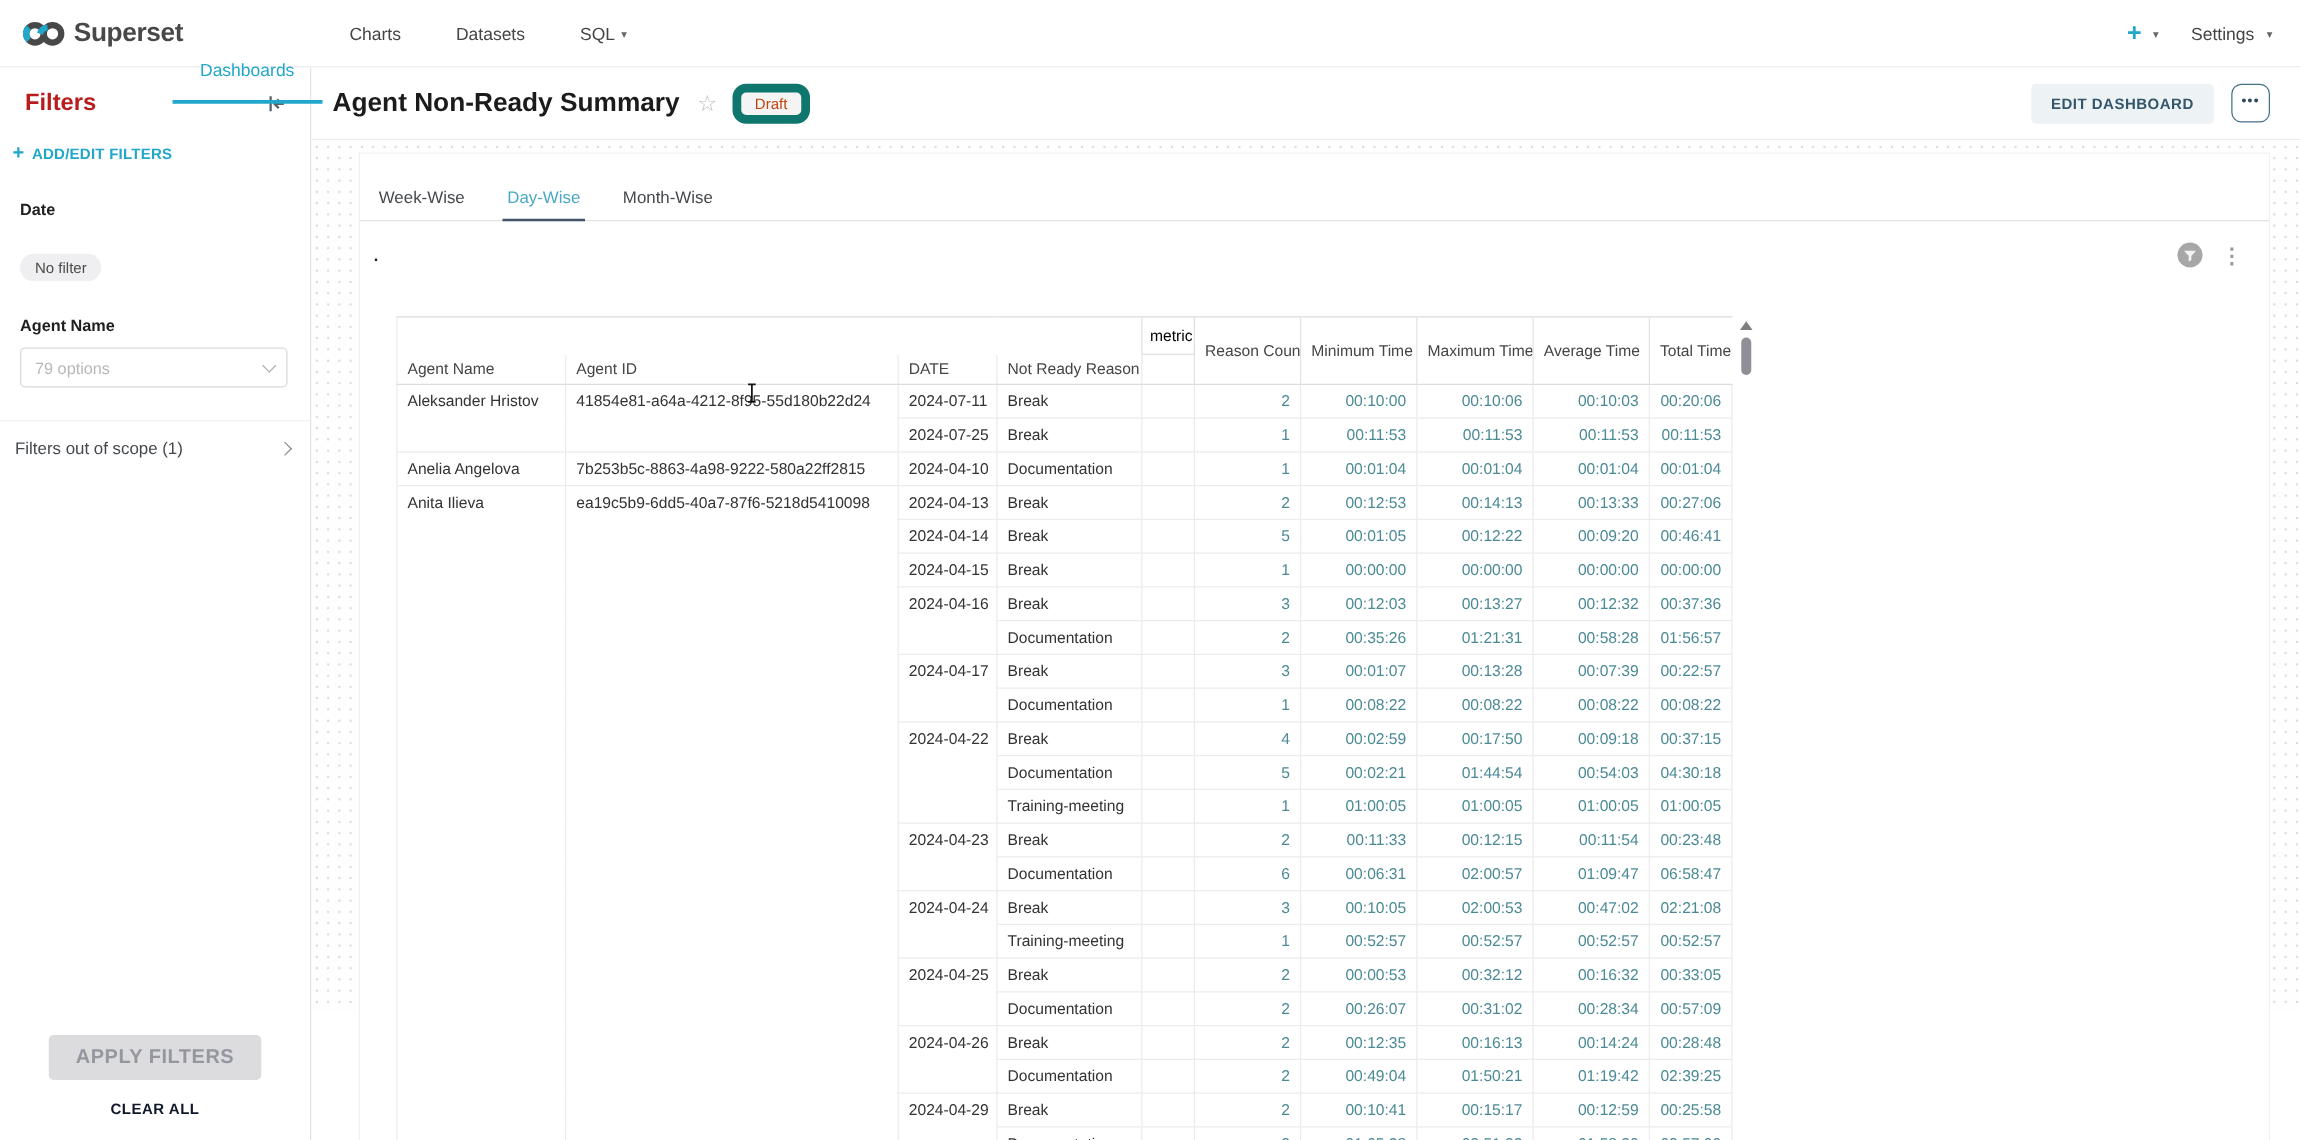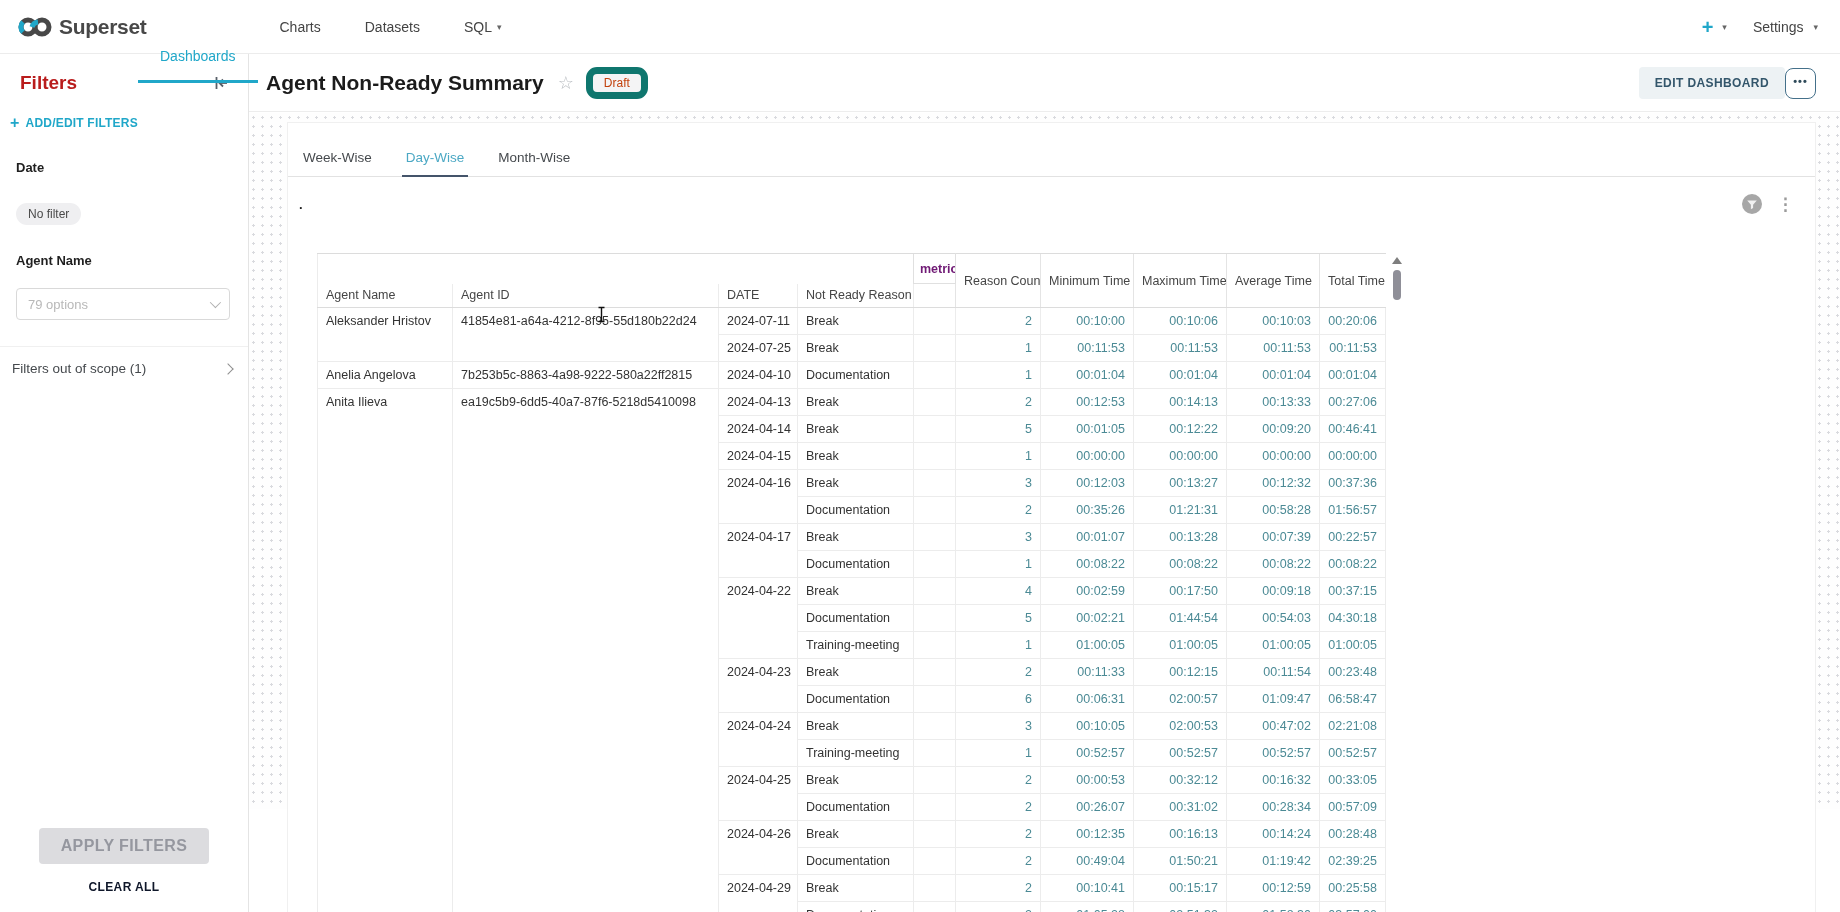--- a/index.html
+++ b/index.html
@@ -28,21 +28,21 @@
   .sidebar-header { display:flex; align-items:center; justify-content:space-between; padding:18px 18px 0 20px; }
   .sidebar-title { font-size:19px; font-weight:bold; color:#b91c1c; }
   .collapse-icon { cursor:pointer; display:flex; }
   .addedit { display:flex; align-items:center; gap:6px; color:#20a7c9; font-weight:bold;
              font-size:12px; padding:20px 0 0 10px; letter-spacing:.2px; cursor:pointer; }
   .addedit .plus { font-size:16px; font-weight:bold; }
   .filter-section { padding:0 16px; }
   .filter-label { font-size:13px; font-weight:bold; color:#1f1f1f; margin-top:28px; }
   .chip { display:inline-block; margin-top:28px; background:#efeff1; border-radius:12px;
           padding:4px 12px; font-size:12px; color:#4a4a4a; cursor:pointer; }
-  .select-box { margin-top:20px; height:32px; border:1px solid #d9d9d9; border-radius:4px;
+  .select-box { margin-top:10px; height:32px; border:1px solid #d9d9d9; border-radius:4px;
                 display:flex; align-items:center; justify-content:space-between; padding:0 11px;
                 width:214px; cursor:pointer; background:#fff; }
   .select-placeholder { color:#b8b8b8; font-size:13px; }
   .select-chevron { width:8px; height:8px; border-right:1.6px solid #b0b0b0; border-bottom:1.6px solid #b0b0b0;
                     transform:rotate(45deg) translateY(-2px); }
   .scope-row { margin-top:26px; border-top:1px solid #f0f0f0; padding:14px 12px 0 12px;
                display:flex; align-items:center; justify-content:space-between; cursor:pointer; }
   .scope-text { font-size:13.5px; color:#45494d; }
   .scope-chevron { width:8px; height:8px; border-right:1.6px solid #8f8f8f; border-top:1.6px solid #8f8f8f;
                    transform:rotate(45deg); margin-right:4px; }
@@ -52,21 +52,21 @@
                font-family:"Liberation Sans",sans-serif; }
   .clear-btn { margin-top:16px; color:#0f172a; font-weight:bold; font-size:12px; letter-spacing:.4px; cursor:pointer; }
 
   
   .main-header { position:absolute; top:54px; left:249px; width:1591px; height:58px; background:#fff;
                  display:flex; align-items:center; border-bottom:1px solid #ededed; z-index:10; }
   .dash-title { font-size:21px; font-weight:bold; color:#1b1b1b; margin-left:17px; }
   .fav-star { font-size:18px; color:#b9bdc1; margin-left:14px; cursor:pointer; }
   .draft-pill { margin-left:12px; font-size:12px; color:#c2410c; background:#f4f4f5;
                 border:7px solid #0f766e; border-radius:11px; padding:2px 11px; }
-  .header-actions { margin-left:auto; display:flex; align-items:flex-end; padding-right:24px; }
+  .header-actions { margin-left:auto; display:flex; align-items:center; gap:14px; padding-right:24px; }
   .edit-dash-btn { background:#edf2f4; color:#33566b; border:none; border-radius:4px; font-weight:bold;
                    font-size:12px; letter-spacing:.4px; padding:9px 16px; cursor:pointer;
                    font-family:"Liberation Sans",sans-serif; }
   .more-btn { width:31px; height:31px; background:#fff; border:1px solid #44708a; border-radius:8px;
               color:#2e4a5a; font-size:11px; font-weight:bold; letter-spacing:1px; cursor:pointer;
               display:flex; align-items:center; justify-content:center; padding-bottom:4px; }
 
   
   .dash-body { position:absolute; top:113px; left:249px; width:1591px; height:696px;
                background-color:#fefefe;
@@ -88,21 +88,21 @@
   
   .table-wrap { position:absolute; left:317px; top:253px; width:1069px; z-index:5; }
   table.pvt { border-collapse:collapse; table-layout:fixed; width:1068px; font-size:12.5px;
               border-left:1px solid #ececec; }
   th, td { overflow:hidden; white-space:nowrap; }
   thead tr.hrow1 th { height:30px; border-top:1px solid #dcdcdc; }
   thead tr.hrow2 th { height:24px; }
   th { font-weight:normal; color:#454545; text-align:left; }
   .th-blank { background:#fff; }
   .th-metric-label { border:1px solid #e0e0e0; border-top:1px solid #dcdcdc; padding:0 6px;
-                     vertical-align:middle; color:#701a75;font-weight:bold; }
+                     vertical-align:middle; color:#000000; }
   .th-metric { border-left:1px solid #e4e4e4; border-bottom:1px solid #dcdcdc; text-align:right;
                padding:0 8px; vertical-align:middle; }
   .th-dim { border-bottom:1px solid #dcdcdc; border-right:1px solid #ececec; padding:0 8px; vertical-align:middle; }
   .th-spacer { border-bottom:1px solid #dcdcdc; border-right:1px solid #ececec; }
   tbody td { height:26px; line-height:26px; vertical-align:top; border-bottom:1px solid #ececec;
              border-right:1px solid #ececec; padding:0 8px; color:#333; }
   td.c-num { text-align:right; color:#4b8a95; }
   td.c-spacer { border-right:1px solid #ececec; }
 
   

